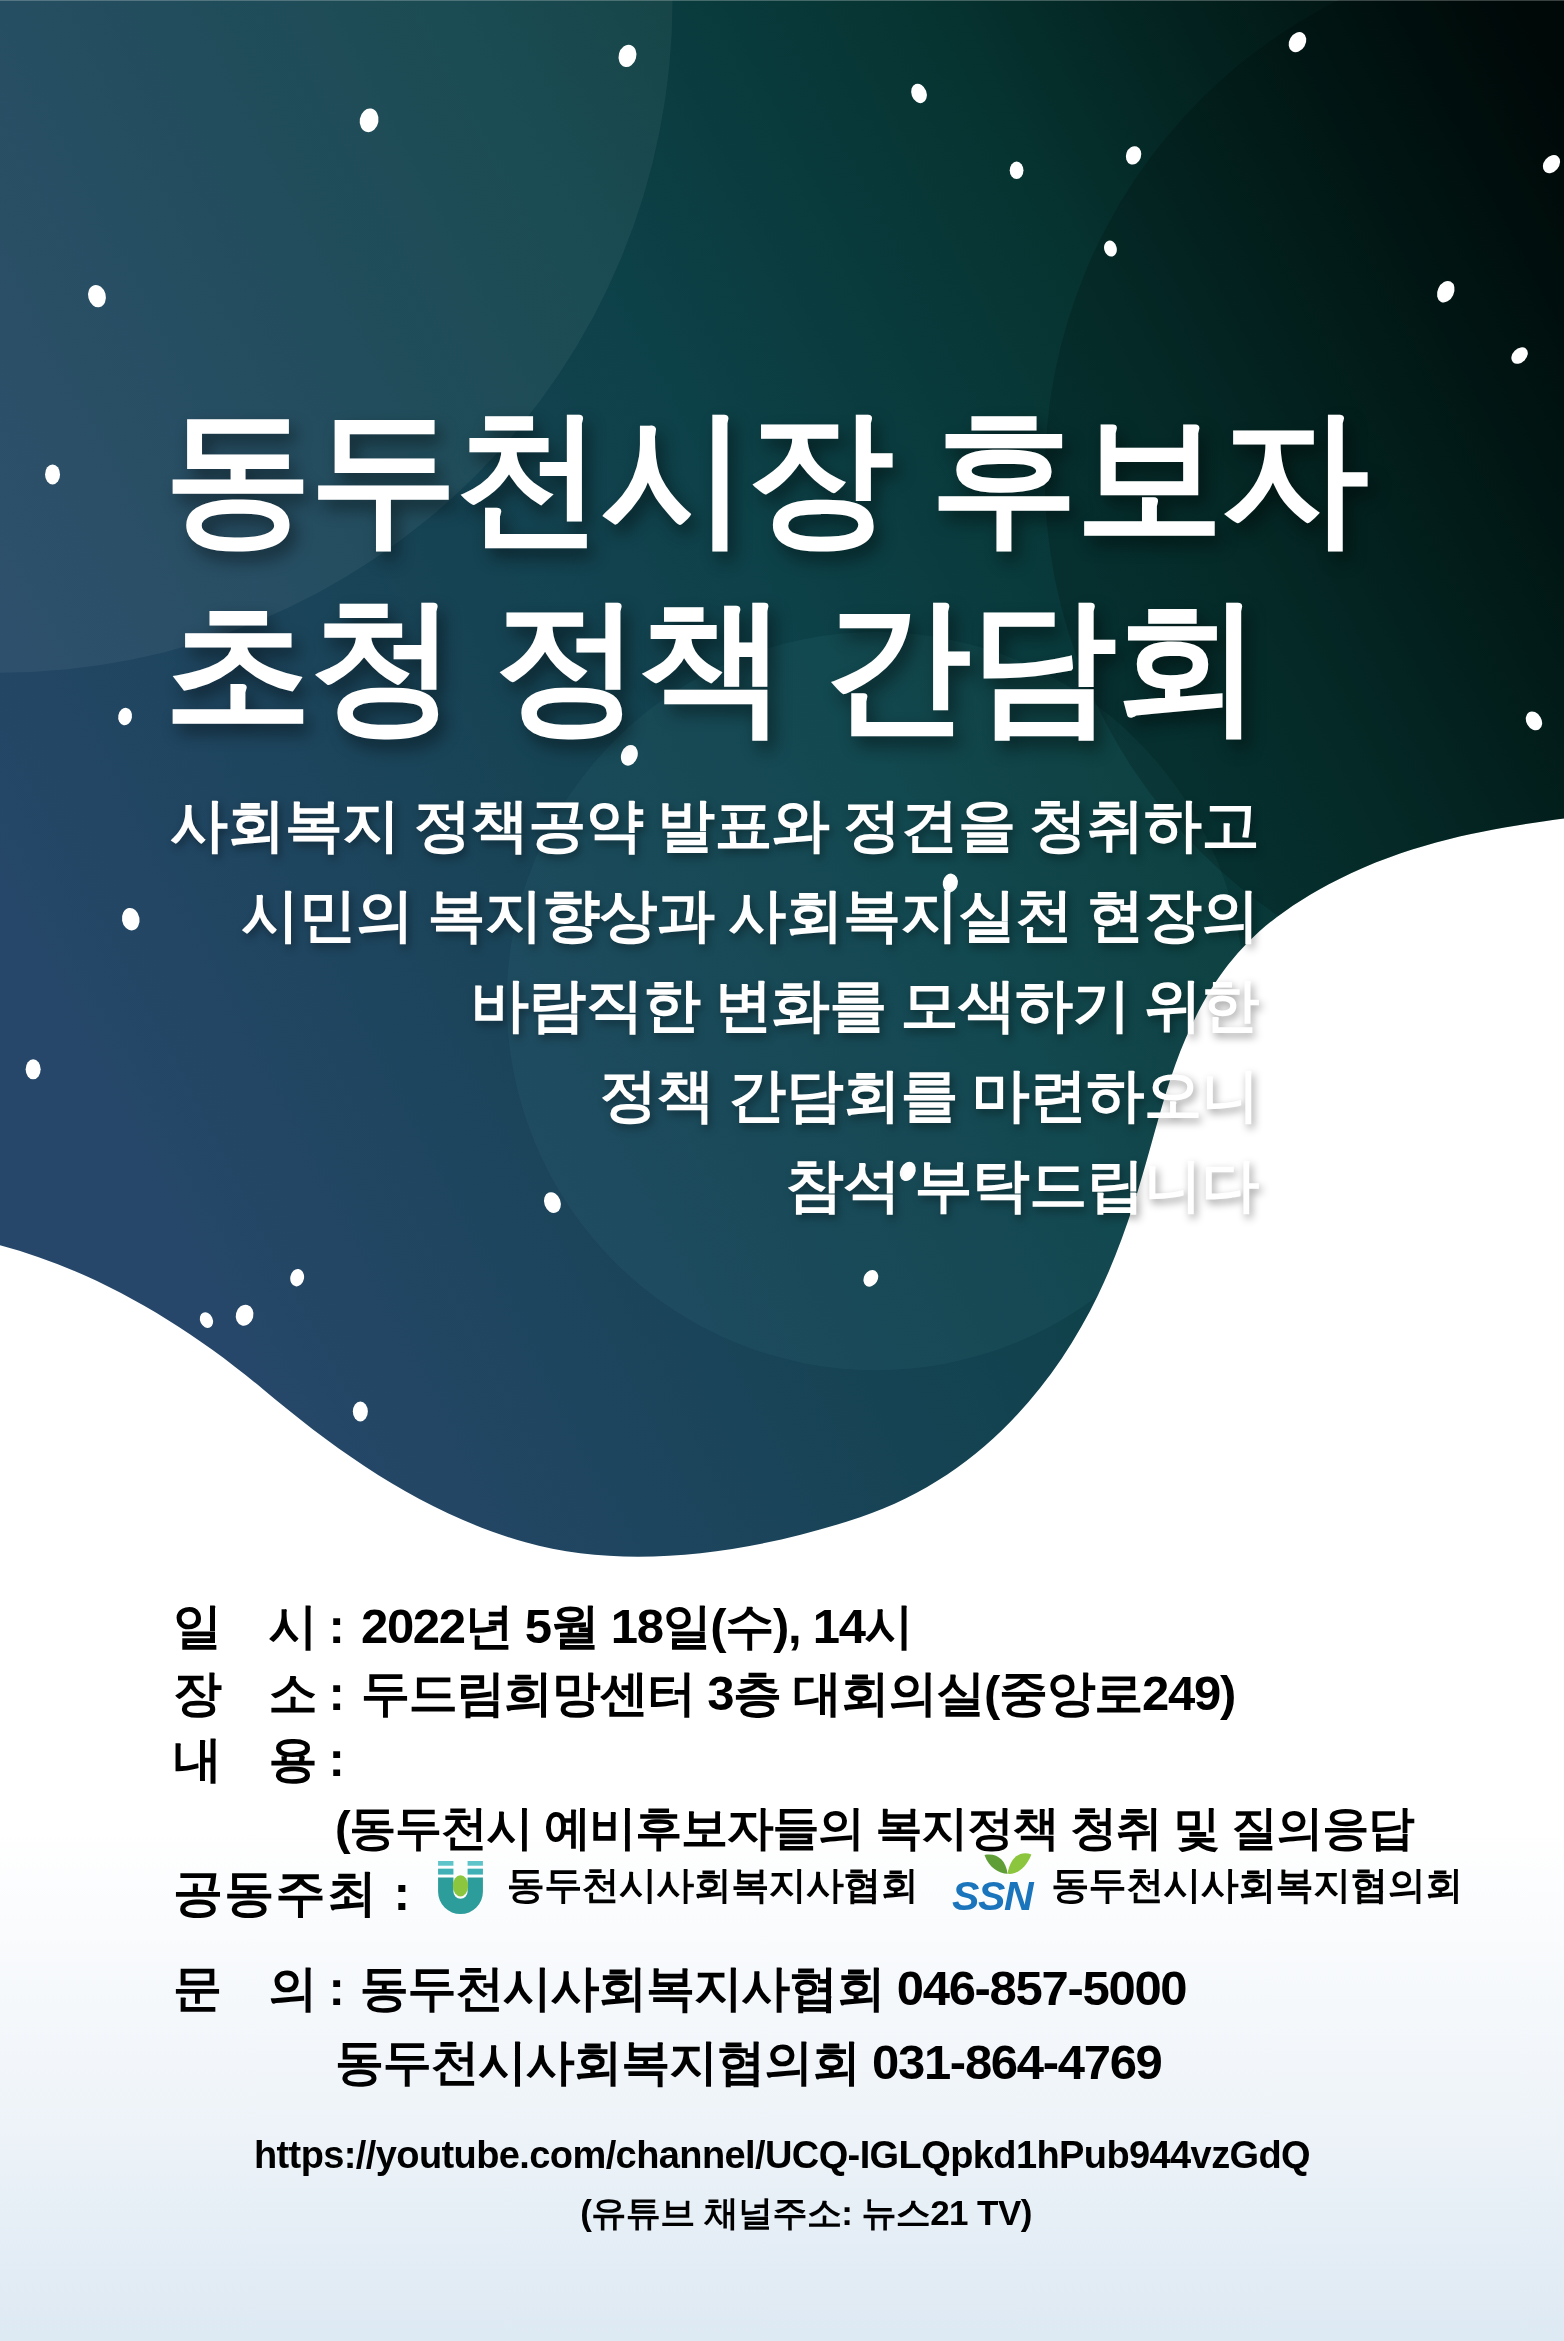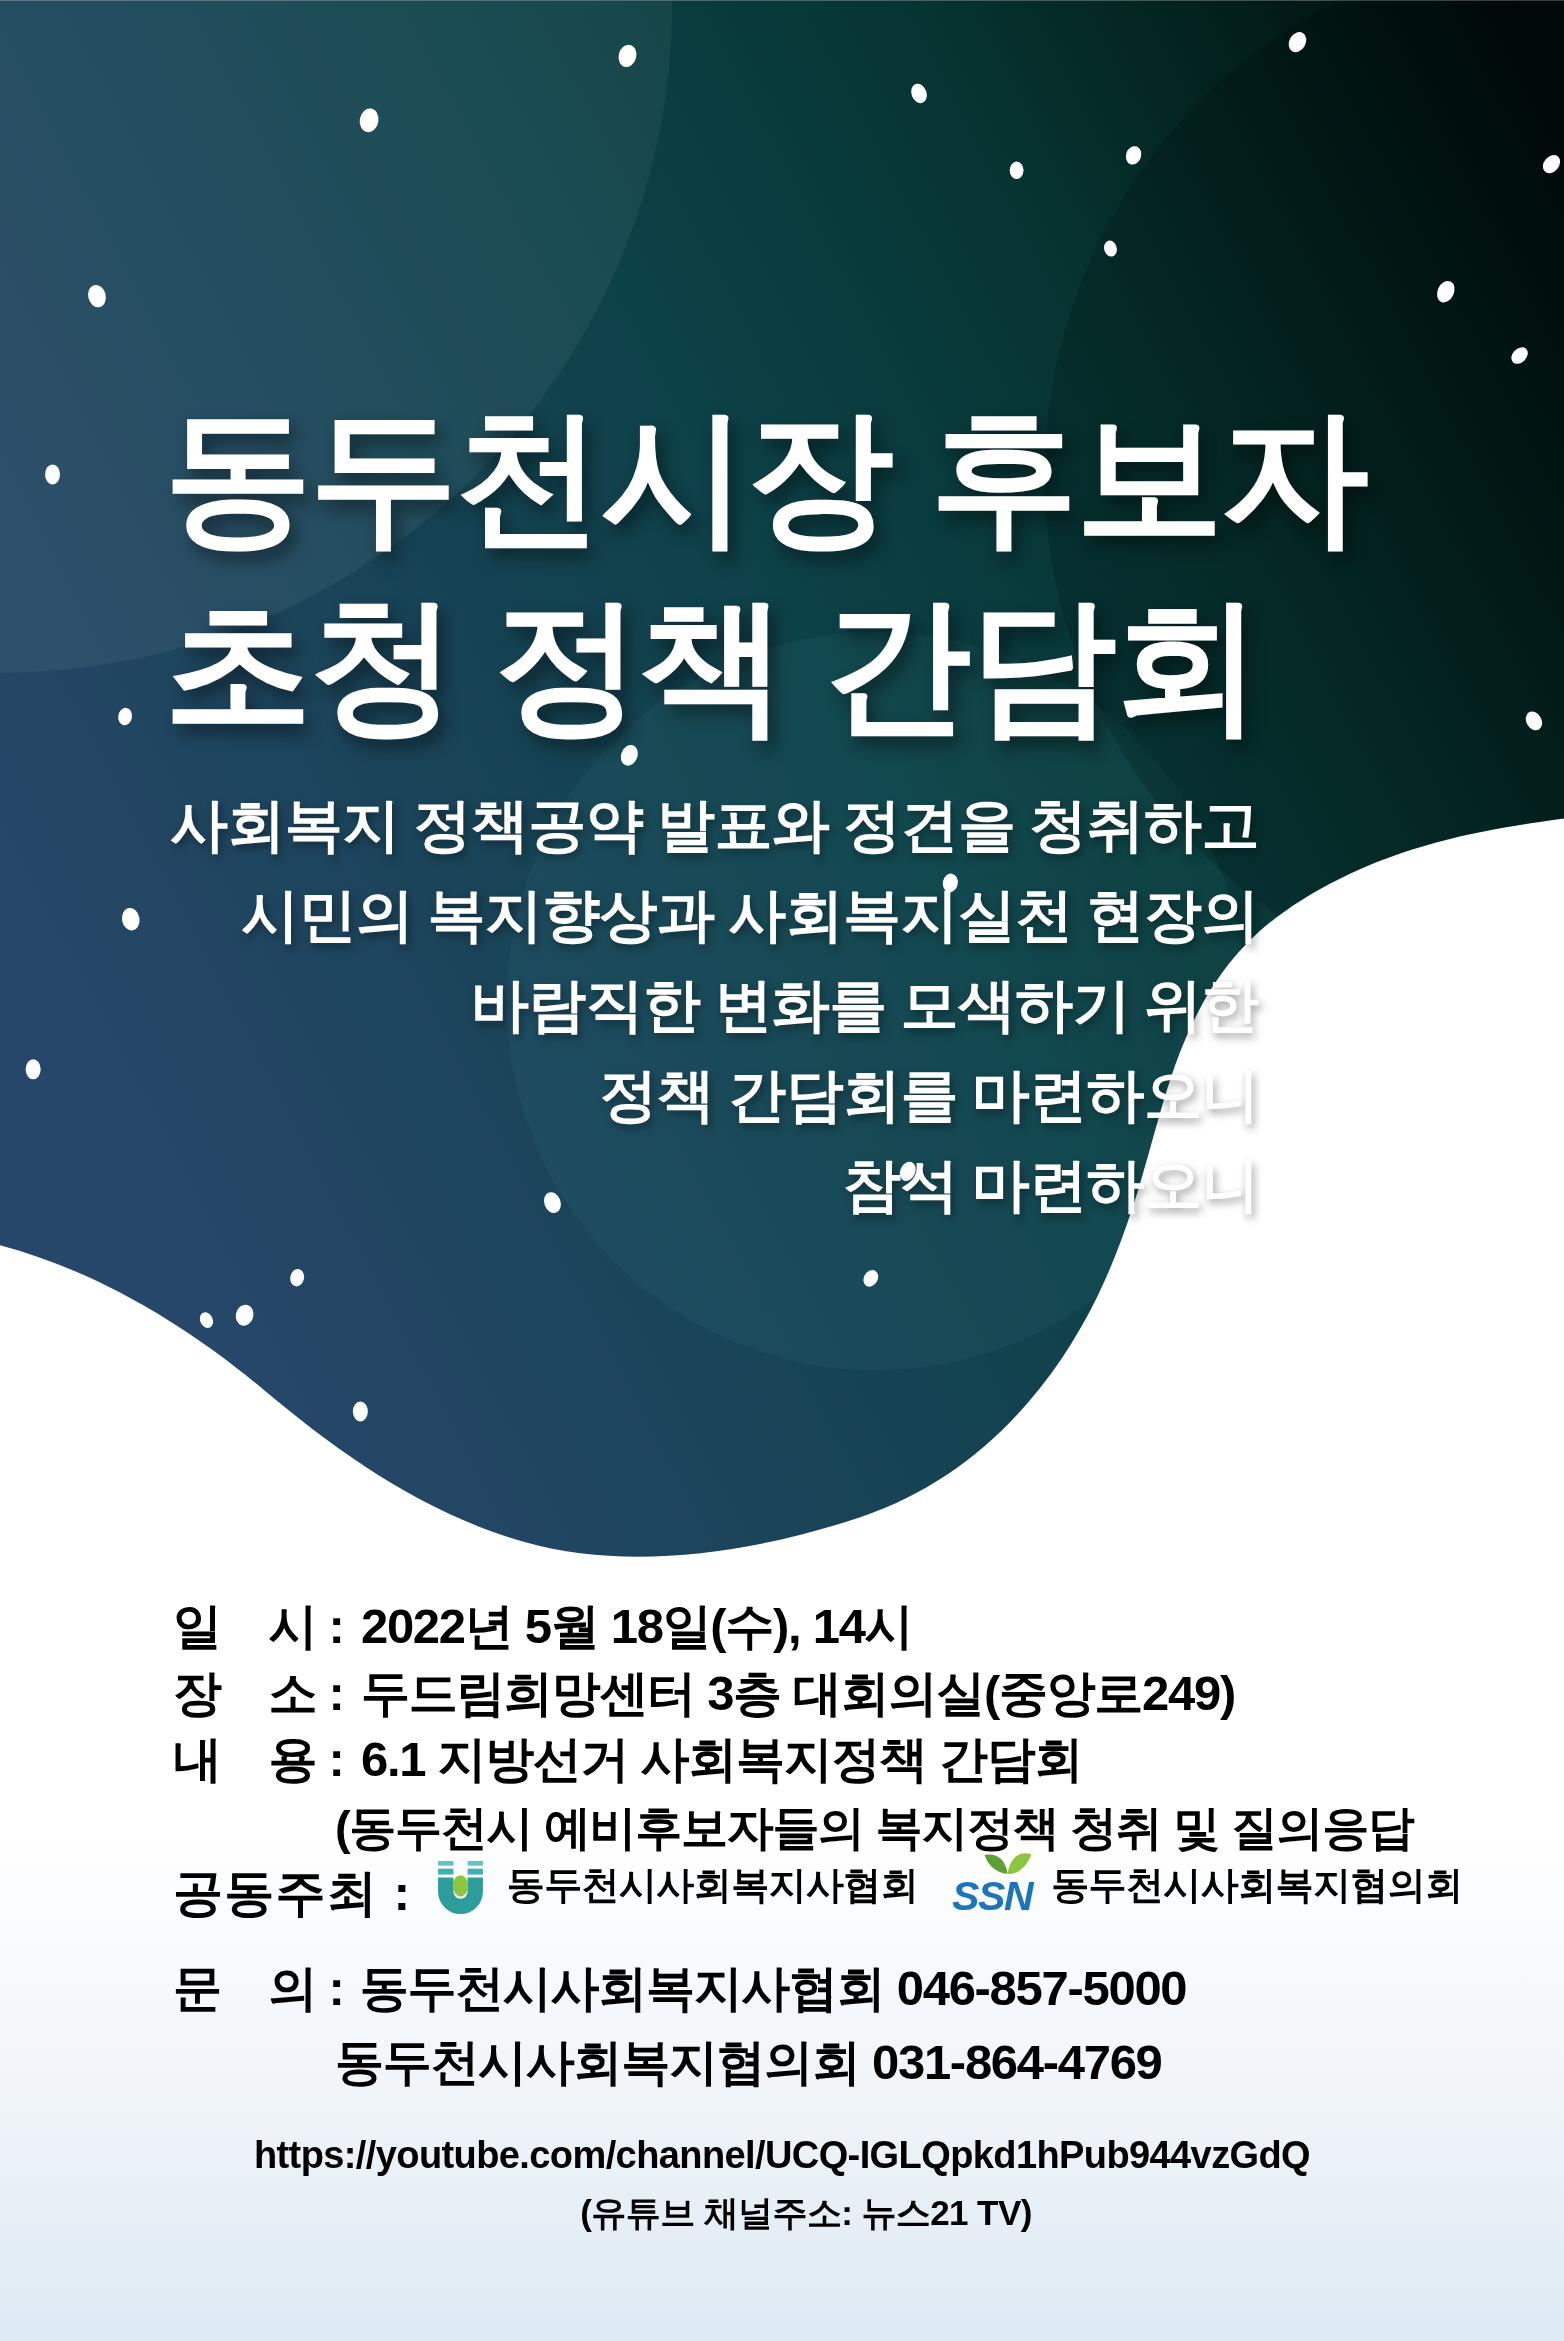--- a/index.html
+++ b/index.html
@@ -157,34 +157,33 @@
   <h1 class="title">
     <span>동두천시장 후보자</span><br>
     <span>초청 정책 간담회</span>
   </h1>
 
   <div class="intro">
     <div>사회복지 정책공약 발표와 정견을 청취하고</div>
     <div>시민의 복지향상과 사회복지실천 현장의</div>
     <div>바람직한 변화를 모색하기 위한</div>
     <div>정책 간담회를 마련하오니</div>
-    <div>참석 마련하오니</div>
+    <div>참석 부탁드립니다</div>
   </div>
 
   <div class="info-row row-datetime">
     <span class="lbl">일　시 :</span>
     <span class="val">2022년 5월 18일(수), 14시</span>
   </div>
   <div class="info-row row-venue">
     <span class="lbl">장　소 :</span>
     <span class="val">두드림희망센터 3층 대회의실(중앙로249)</span>
   </div>
   <div class="info-row row-topic">
     <span class="lbl">내　용 :</span>
-    <span class="val">6.1 지방선거 사회복지정책 간담회</span>
   </div>
   <div class="topic-sub">(동두천시 예비후보자들의 복지정책 청취 및 질의응답</div>
 
   <div class="cohost">
     <span class="lbl">공동주최 :</span>
 
     <svg class="u-logo" viewBox="0 0 100 100" aria-hidden="true">
       <rect x="12" y="0" width="26" height="8" fill="#5fc4c9"></rect>
       <rect x="62" y="0" width="26" height="8" fill="#5fc4c9"></rect>
       <rect x="12" y="13" width="26" height="10" fill="#3fb0b5"></rect>

